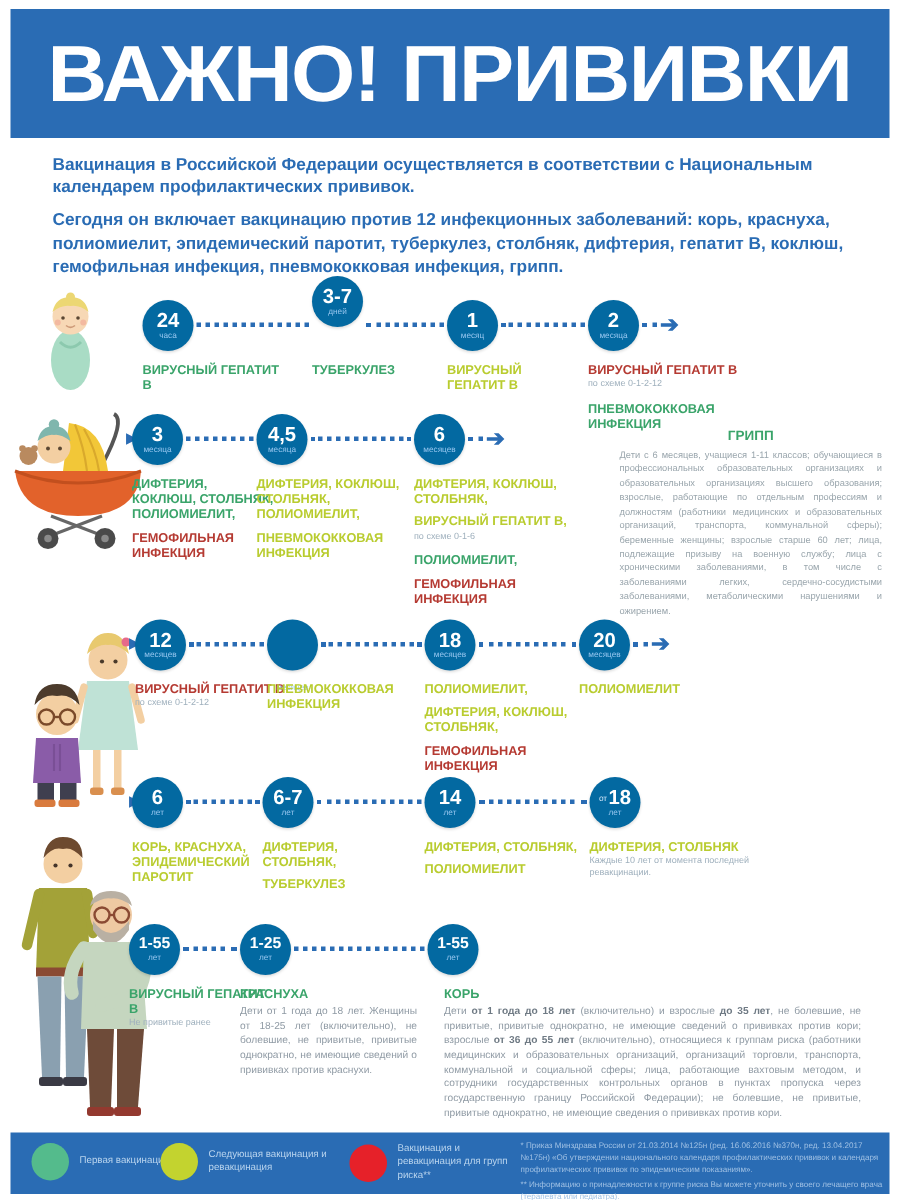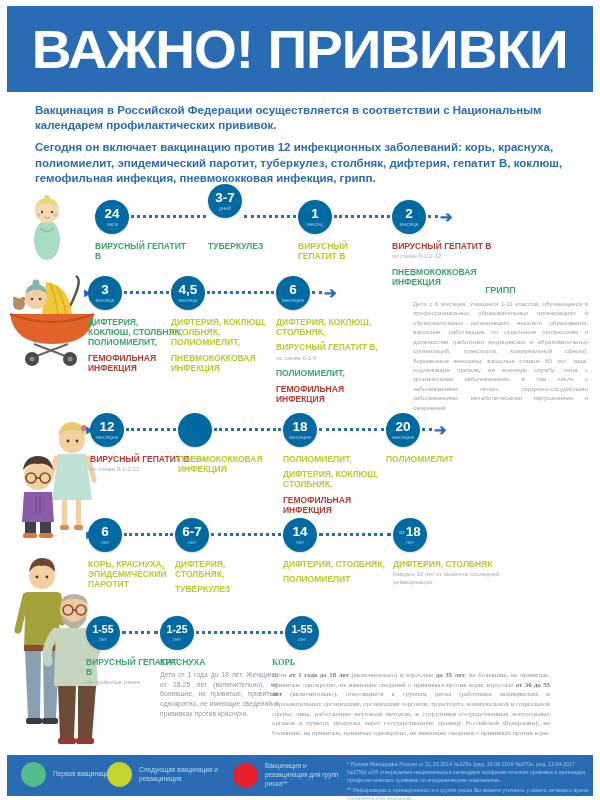--- a/index.html
+++ b/index.html
@@ -327,21 +327,21 @@
         </div>
         <div class="labels" style="left: 160px; top: 657px; width: 118px;">
           <div class="vx green">КРАСНУХА</div>
           <div class="bignote">Дети от 1 года до 18 лет. Женщины от 18-25 лет (включительно), не болевшие, не привитые, привитые однократно, не имеющие сведений о прививках против краснухи.</div>
         </div>
         <div class="conn" style="left: 196px; top: 631px; width: 87px;"></div>
         <div class="circle" style="left: 285px; top: 616px;">
           <div class="age small"><span>1-55</span></div>
           <div class="unit">лет</div>
         </div>
-        <div class="labels" style="left: 272px; top: 657px; width: 278px; font-family: Liberation Serif, serif;">
+        <div class="labels" style="left: 296px; top: 657px; width: 278px;">
           <div class="vx green">КОРЬ</div>
           <div class="bignote"><span>Дети </span><span class="b">от 1 года до 18 лет</span><span> (включительно) и взрослые </span><span class="b">до 35 лет</span><span>, не болевшие, не привитые, привитые однократно, не имеющие сведений о прививках против кори; взрослые </span><span class="b">от 36 до 55 лет</span><span> (включительно), относящиеся к группам риска (работники медицинских и образовательных организаций, организаций торговли, транспорта, коммунальной и социальной сферы; лица, работающие вахтовым методом, и сотрудники государственных контрольных органов в пунктах пропуска через государственную границу Российской Федерации); не болевшие, не привитые, привитые однократно, не имеющие сведения о прививках против кори.</span></div>
         </div>
       </div>
     </div>
 
   <div class="flu">
     <div class="flu-title">ГРИПП</div>
     <div class="flu-text">Дети с 6 месяцев, учащиеся 1-11 классов; обучающиеся в профессиональных образовательных организациях и образовательных организациях высшего образования; взрослые, работающие по отдельным профессиям и должностям (работники медицинских и образовательных организаций, транспорта, коммунальной сферы); беременные женщины; взрослые старше 60 лет; лица, подлежащие призыву на военную службу; лица с хроническими заболеваниями, в том числе с заболеваниями легких, сердечно-сосудистыми заболеваниями, метаболическими нарушениями и ожирением.</div>
   </div>

